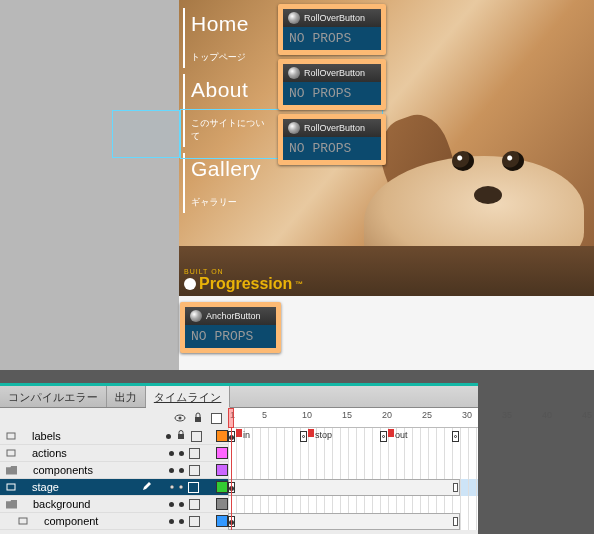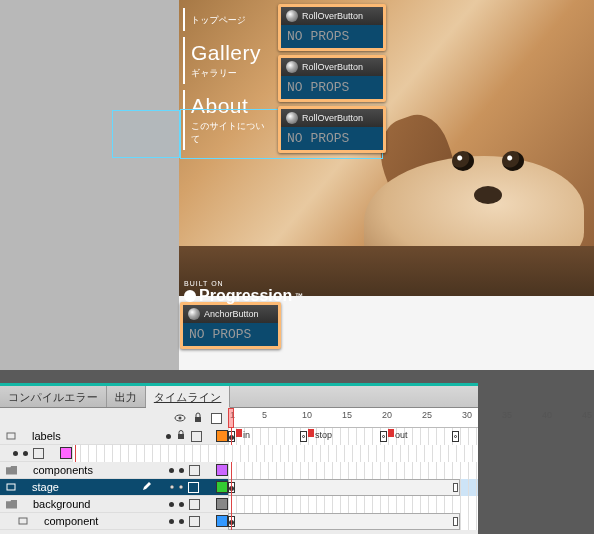--- a/index.html
+++ b/index.html
@@ -16,34 +16,34 @@
   background: linear-gradient(135deg, #9e6a3e, #7a4e2c); transform: rotate(-20deg); }
 .dog .eye { position: absolute; width: 22px; height: 20px; border-radius: 50%; background: radial-gradient(circle at 35% 35%, #fff 0 2px, #3b2a1a 3px 9px, #1a120a 10px); }
 .dog .eye.l { right: 110px; top: 55px; } .dog .eye.r { right: 60px; top: 55px; }
 .dog .nose { position: absolute; right: 82px; top: 90px; width: 28px; height: 18px; border-radius: 50%; background: #3a2a1c; }
 .shadow { position: absolute; left: 179px; right: 0; top: 246px; height: 50px; background: linear-gradient(#6b4a2e, #4a3420); }
 .whitestrip { position: absolute; left: 179px; right: 0; top: 296px; height: 74px; background: #f5f5f5; }
 
 .nav { position: absolute; left: 183px; top: 8px; width: 90px; }
 .navitem { border-left: 2px solid #fff; padding: 4px 6px; margin-bottom: 6px; }
 .navitem .t { color: #fff; font-size: 21px; font-weight: 300; letter-spacing: 0.5px; }
-.navitem .s { color: #fff; font-size: 9px; margin-top: 2px; }
+.navitem .s { color: #fff; font-size: 9px; margin-top: 15px; }
 
 .selbox1 { position: absolute; left: 112px; top: 110px; width: 68px; height: 48px; border: 1px solid #66d9ff; background: rgba(100,200,255,0.05); }
 .selbox2 { position: absolute; left: 180px; top: 109px; width: 203px; height: 50px; border: 1px solid #66d9ff; }
 
 .cboxes { position: absolute; left: 278px; top: 4px; }
-.cbox { width: 108px; border: 3px solid #fdba74; margin-bottom: 4px; background: #3a3a3a; border-radius: 2px; box-shadow: 0 1px 3px rgba(0,0,0,0.5); }
+.cbox { width: 108px; border: 5px solid #fdba74; margin-bottom: 4px; background: #3a3a3a; border-radius: 2px; box-shadow: 0 1px 3px rgba(0,0,0,0.5); }
 .cbox .hd { display: flex; align-items: center; gap: 4px; padding: 3px 5px; background: linear-gradient(#4a4a4a,#2f2f2f); }
 .cbox .hd .ic { width: 12px; height: 12px; border-radius: 50%; background: radial-gradient(circle at 35% 35%, #fff, #aaa 40%, #555); }
 .cbox .hd .tx { color: #eee; font-size: 9px; }
 .cbox .np { padding: 4px 6px; color: #999; font-size: 13px; font-family: Liberation Mono, monospace; background: #0c4a6e; }
 .anchorc { position: absolute; left: 180px; top: 302px; }
 
-.logo { position: absolute; left: 184px; top: 280px; color: #ffffff; }
+.logo { position: absolute; left: 184px; top: 268px; color: #eab308; }
 .logo .b { font-size: 7px; letter-spacing: 1px; }
 .logo .p { font-size: 16px; font-weight: bold; display: flex; align-items: center; gap: 3px; }
 .logo .p::before { content: ''; width: 12px; height: 12px; border-radius: 50%; background: #fff; display: inline-block; }
 .logo .p::after { content: '™'; font-size: 8px; vertical-align: top; }
 
 .panel { position: absolute; left: 0; top: 383px; width: 478px; height: 164px; background: #ececec; border-top: 3px solid #14b8a6; }
 .tabs { display: flex; height: 22px; background: linear-gradient(#d8d8d8,#c8c8c8); border-bottom: 1px solid #888; font-size: 11px; }
 .tab { padding: 4px 8px; border-right: 1px solid #999; background: linear-gradient(#d0d0d0,#bcbcbc); color: #333; }
 .tab.on { background: #ececec; border-bottom: 1px solid #ececec; margin-bottom: -1px; text-decoration: underline; }
 
@@ -94,29 +94,30 @@
       <div class="eye l"></div>
         <div class="eye r"></div>
         <div class="nose"></div>
     </div>
   </div>
   <div class="shadow"></div>
   <div class="whitestrip"></div>
 
   <div class="nav">
     <div class="navitem">
+      <div class="t">Home</div>
       <div class="s">トップページ</div>
+    </div>
+    <div class="navitem">
+      <div class="t">About</div>
+      <div class="s">このサイトについて</div>
     </div>
     <div class="navitem">
       <div class="t">Gallery</div>
       <div class="s">ギャラリー</div>
-    </div>
-    <div class="navitem">
-      <div class="t">About</div>
-      <div class="s">このサイトについて</div>
     </div>
   </div>
 
   <div class="selbox1"></div>
   <div class="selbox2"></div>
 
   <div class="cboxes">
     <div class="cbox">
       <div class="hd">
           <span class="ic"></span>
@@ -232,20 +233,26 @@
         <div class="flag" style="left:160px"></div>
         <span class="flabel" style="left:167px">out</span>
         <div class="kf e" style="left:224px">
             <div class="d"></div>
           </div>
         <div class="redline" style="left:3px"></div>
       </div>
     </div>
 
     <div class="layer">
+      <div class="lname">
+          <span class="lic"><svg viewBox="0 0 10 10" width="10" height="10">
+              <rect x="1" y="2" width="8" height="6" fill="none" stroke="#666"></rect>
+            </svg></span>
+          <span>actions</span>
+        </div>
       <div class="dots">
           <span class="dot"></span>
           <span class="dot"></span>
           <span class="sq"></span>
         </div>
       <div class="csw" style="background:#ff66ff"></div>
       <div class="track">
         <div class="grid g5"></div>
         <div class="redline" style="left:3px"></div>
       </div>

